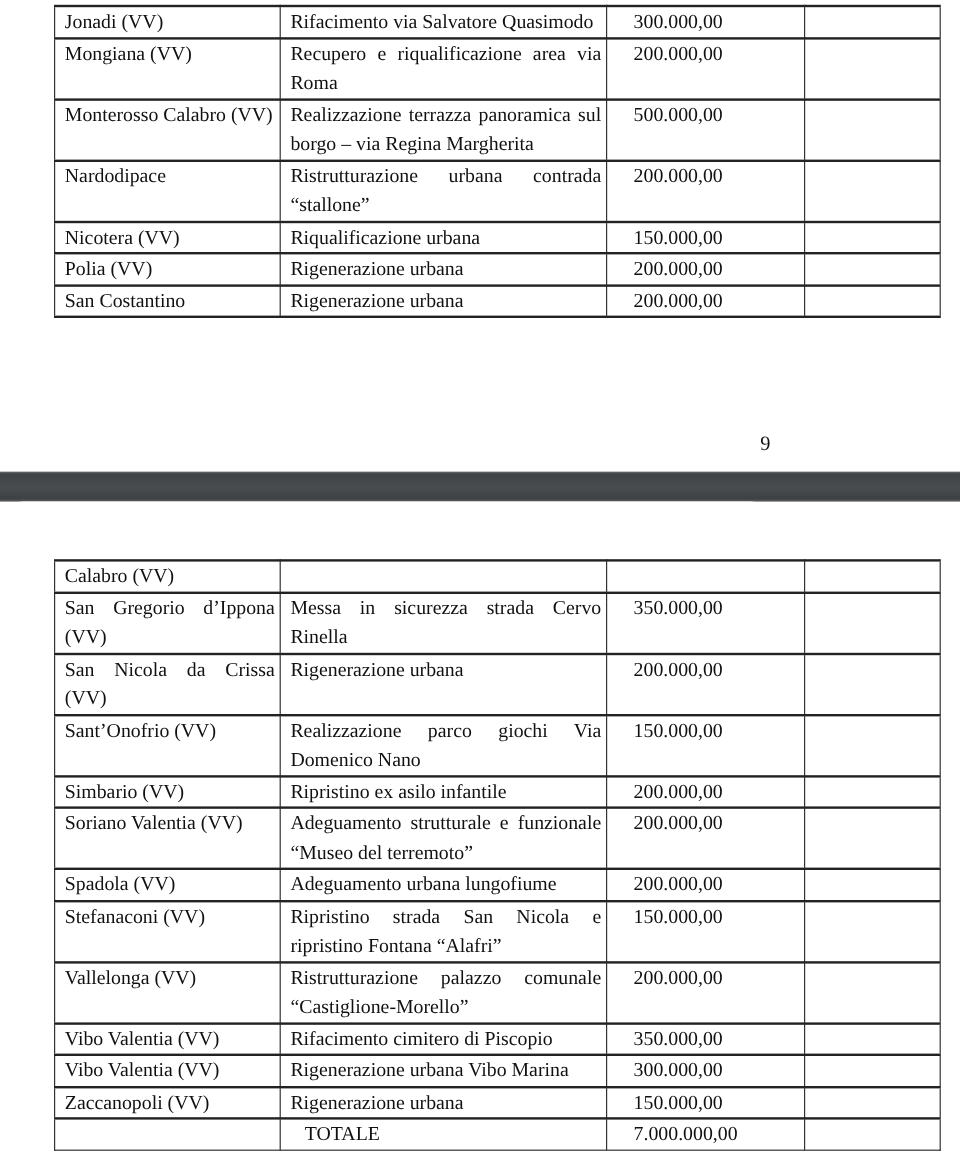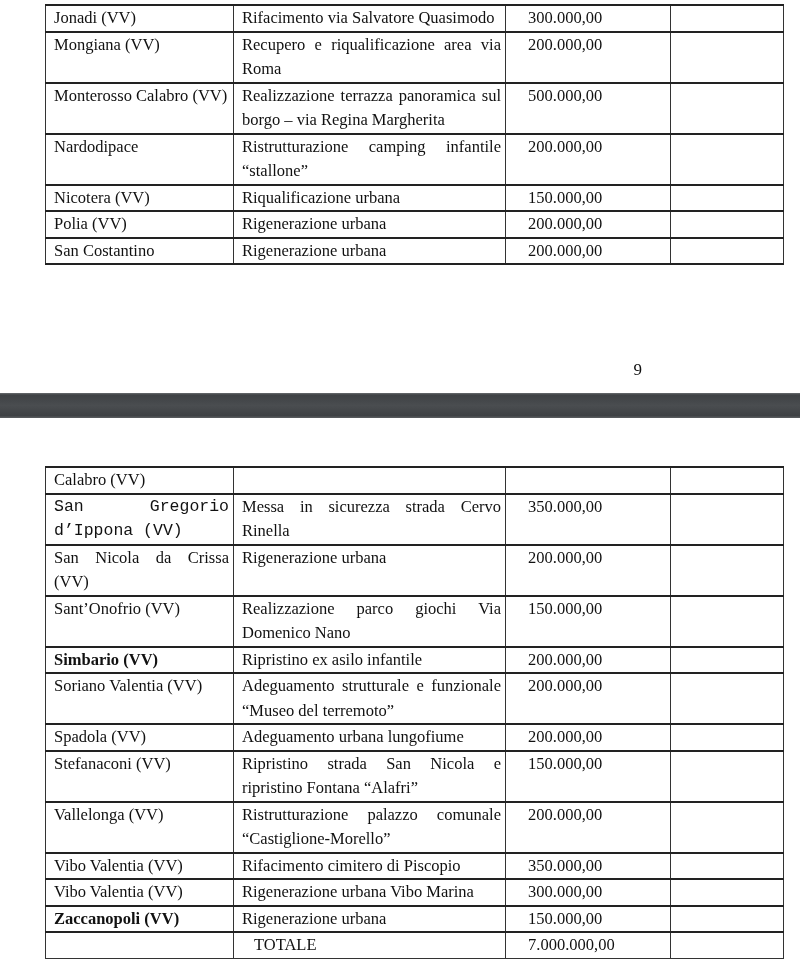--- a/index.html
+++ b/index.html
@@ -42,21 +42,21 @@
           <td class="c4"></td>
         </tr>
         <tr>
           <td class="c1" style="text-align: justify;">Monterosso Calabro (VV)</td>
           <td class="c2">Realizzazione terrazza panoramica sul borgo – via Regina Margherita</td>
           <td class="c3">500.000,00</td>
           <td class="c4"></td>
         </tr>
         <tr>
           <td class="c1" style="text-align: justify;">Nardodipace</td>
-          <td class="c2">Ristrutturazione camping infantile “stallone”</td>
+          <td class="c2">Ristrutturazione urbana contrada “stallone”</td>
           <td class="c3">200.000,00</td>
           <td class="c4"></td>
         </tr>
         <tr>
           <td class="c1" style="text-align: justify; margin-top: 18px;">Nicotera (VV)</td>
           <td class="c2">Riqualificazione urbana</td>
           <td class="c3">150.000,00</td>
           <td class="c4"></td>
         </tr>
         <tr>
@@ -81,39 +81,39 @@
 <div class="page" id="page-bottom">
   <table id="table-bottom">
     <tbody id="tbody-bottom">
         <tr>
           <td class="c1" style="text-align: justify;">Calabro (VV)</td>
           <td class="c2"></td>
           <td class="c3"></td>
           <td class="c4"></td>
         </tr>
         <tr>
-          <td class="c1" style="text-align: justify; font-family: Liberation Mono, monospace;">San Gregorio d’Ippona (VV)</td>
+          <td class="c1" style="text-align: justify;">San Gregorio d’Ippona (VV)</td>
           <td class="c2">Messa in sicurezza strada Cervo Rinella</td>
           <td class="c3">350.000,00</td>
           <td class="c4"></td>
         </tr>
         <tr>
           <td class="c1" style="text-align: justify;">San Nicola da Crissa (VV)</td>
           <td class="c2">Rigenerazione urbana</td>
           <td class="c3">200.000,00</td>
           <td class="c4"></td>
         </tr>
         <tr>
           <td class="c1" style="text-align: justify;">Sant’Onofrio (VV)</td>
           <td class="c2">Realizzazione parco giochi Via Domenico Nano</td>
           <td class="c3">150.000,00</td>
           <td class="c4"></td>
         </tr>
         <tr>
-          <td class="c1" style="text-align: justify; font-weight: bold;">Simbario (VV)</td>
+          <td class="c1" style="text-align: justify;">Simbario (VV)</td>
           <td class="c2">Ripristino ex asilo infantile</td>
           <td class="c3">200.000,00</td>
           <td class="c4"></td>
         </tr>
         <tr>
           <td class="c1" style="text-align: justify;">Soriano Valentia (VV)</td>
           <td class="c2">Adeguamento strutturale e funzionale “Museo del terremoto”</td>
           <td class="c3">200.000,00</td>
           <td class="c4"></td>
         </tr>
@@ -141,21 +141,21 @@
           <td class="c3">350.000,00</td>
           <td class="c4"></td>
         </tr>
         <tr>
           <td class="c1" style="text-align: justify;">Vibo Valentia (VV)</td>
           <td class="c2">Rigenerazione urbana Vibo Marina</td>
           <td class="c3">300.000,00</td>
           <td class="c4"></td>
         </tr>
         <tr>
-          <td class="c1" style="text-align: justify; font-weight: bold;">Zaccanopoli (VV)</td>
+          <td class="c1" style="text-align: justify;">Zaccanopoli (VV)</td>
           <td class="c2">Rigenerazione urbana</td>
           <td class="c3">150.000,00</td>
           <td class="c4"></td>
         </tr>
       </tbody>
     <tfoot>
       <tr>
         <td class="c1" style="text-align: justify;"></td>
         <td class="c2 total-label">TOTALE</td>
         <td class="c3">7.000.000,00</td>

